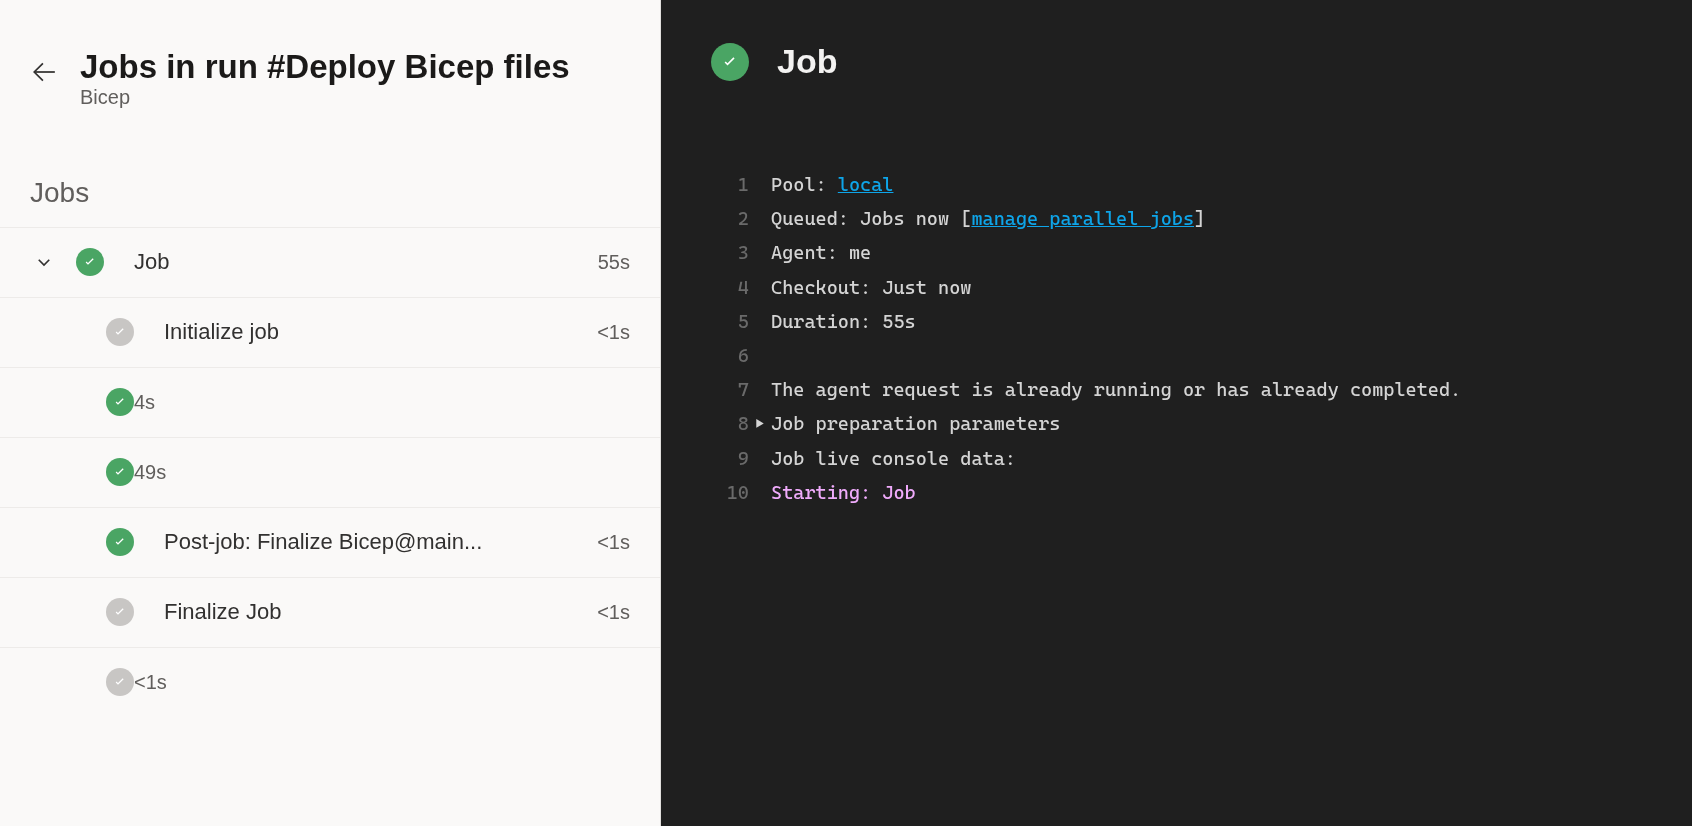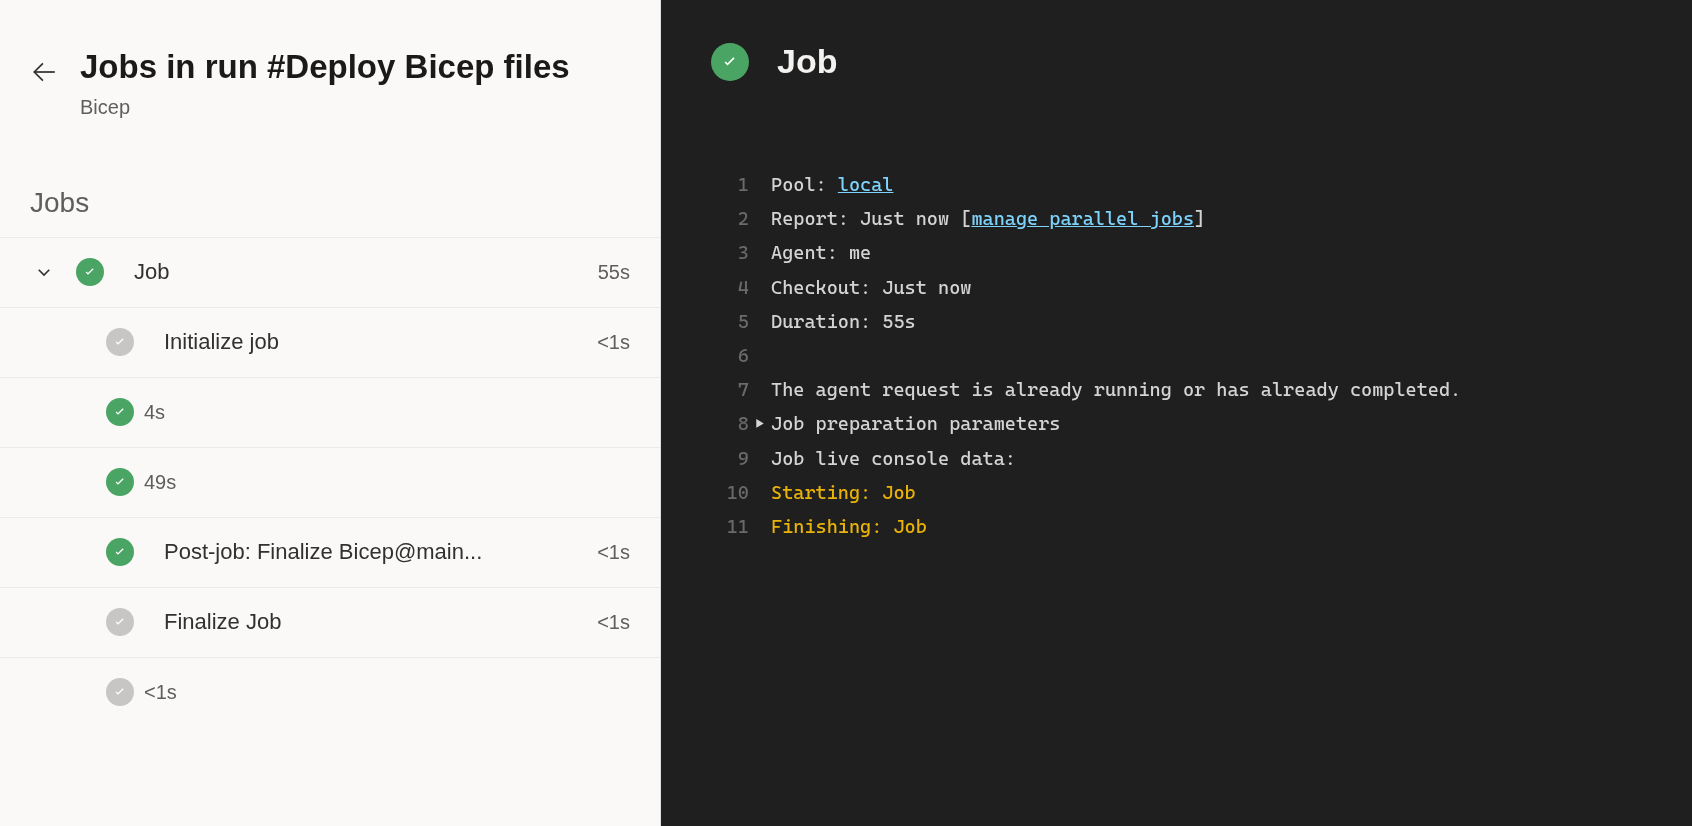--- a/index.html
+++ b/index.html
@@ -32,21 +32,20 @@
   .title-block { flex: 1; }
   .page-title {
     font-size: 33px;
     font-weight: 700;
     color: #1b1a19;
     line-height: 1.15;
   }
   .page-subtitle {
     font-size: 20px;
     color: #605e5c;
-    margin-top: 10px;
   }
   .section-label {
     padding: 50px 30px 18px 30px;
     font-size: 28px;
     color: #605e5c;
   }
 
   .job-list { flex: 1; }
   .job-row, .step-row {
     display: flex;
@@ -77,21 +76,20 @@
     color: #323130;
     margin-left: 30px;
     flex: 1;
     white-space: nowrap;
     overflow: hidden;
     text-overflow: ellipsis;
   }
   .duration {
     font-size: 20px;
     color: #605e5c;
-    margin-left: 10px;
   }
   .step-row .indent { width: 76px; flex-shrink: 0; }
 
   
   .right-panel {
     flex: 1;
     height: 100%;
     background: #1f1f1f;
     color: #d4d4d4;
     font-family: "Cascadia Mono", Consolas, "Courier New", monospace;
@@ -130,22 +128,22 @@
     flex-shrink: 0;
     user-select: none;
   }
   .fold {
     width: 22px;
     text-align: center;
     color: #d4d4d4;
     flex-shrink: 0;
   }
   .content { flex: 1; white-space: pre-wrap; }
-  .content a { color: #7dd3fc; text-decoration: underline; cursor: pointer; }
-  .green-text { color: #eab308; }
+  .content a { color: #0ea5e9; text-decoration: underline; cursor: pointer; }
+  .green-text { color: #f0abfc; }
 </style>
 </head>
 <body>
 
 <div class="left-panel">
 
   <div class="header">
     <div class="back-arrow">
       <svg viewBox="0 0 24 24" fill="none" stroke="currentColor" stroke-width="1.6">
         <line x1="22" y1="12" x2="3" y2="12"></line>
@@ -258,21 +256,21 @@
 
     <div class="log-line">
       <span class="ln">1</span>
         <span class="fold"></span>
       <span class="content"><span>Pool: </span><a>local</a></span>
     </div>
 
     <div class="log-line">
       <span class="ln">2</span>
         <span class="fold"></span>
-      <span class="content"><span>Report: Just now [</span><a>manage parallel jobs</a><span>]</span></span>
+      <span class="content"><span>Queued: Jobs now [</span><a>manage parallel jobs</a><span>]</span></span>
     </div>
 
     <div class="log-line">
       <span class="ln">3</span>
         <span class="fold"></span>
       <span class="content">Agent: me</span>
     </div>
 
     <div class="log-line">
       <span class="ln">4</span>
@@ -309,20 +307,15 @@
         <span class="fold"></span>
       <span class="content">Job live console data:</span>
     </div>
 
     <div class="log-line">
       <span class="ln">10</span>
         <span class="fold"></span>
       <span class="content green-text">Starting: Job</span>
     </div>
 
-    <div class="log-line">
-      <span class="ln">11</span>
-        <span class="fold"></span>
-      <span class="content green-text">Finishing: Job</span>
-    </div>
 
   </div>
 </div>
 
 </body></html>

